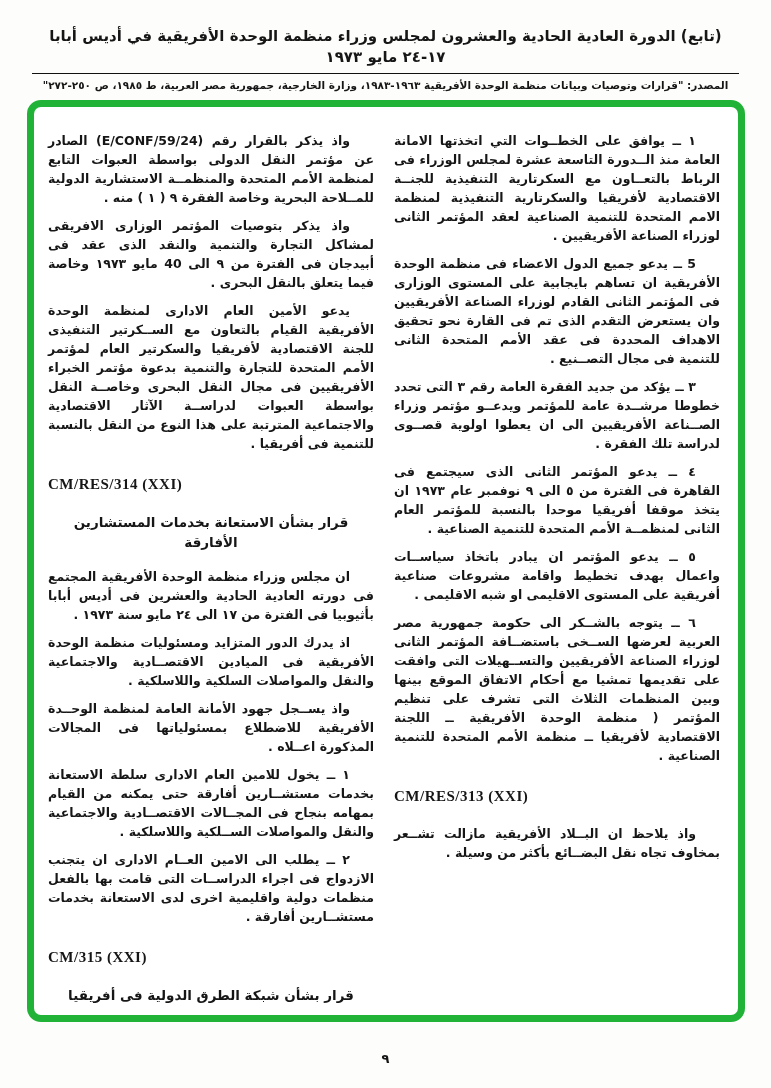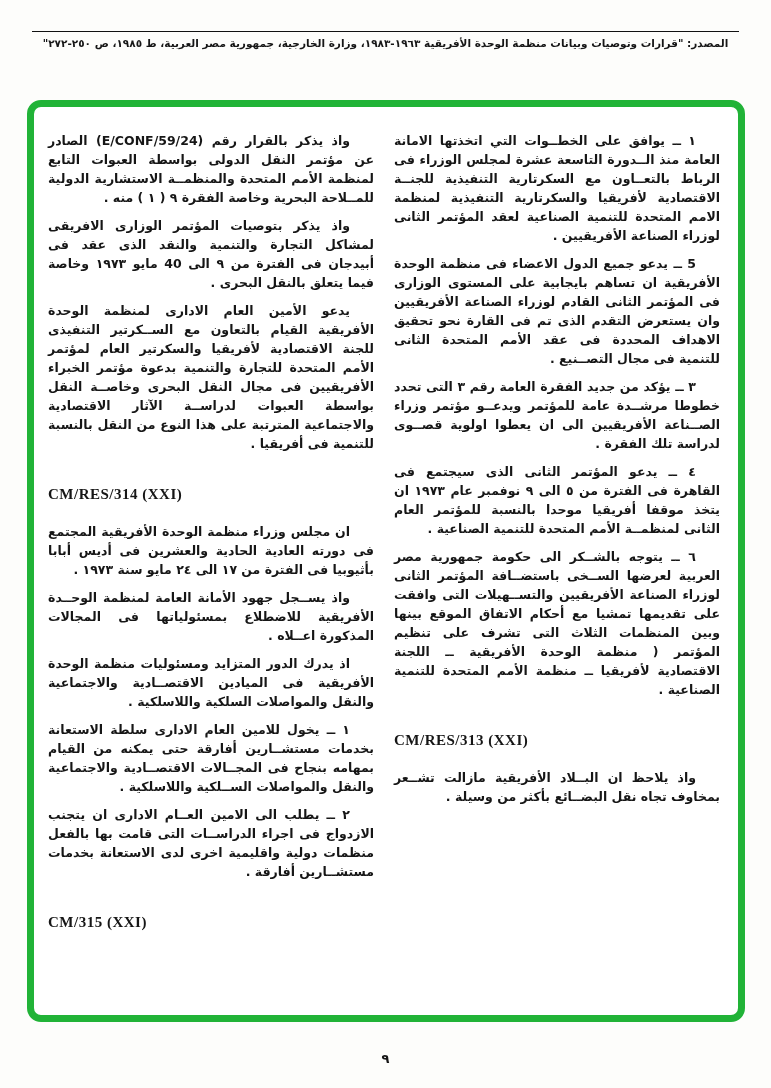--- a/index.html
+++ b/index.html
@@ -39,60 +39,64 @@
     flex:1 1 50%;min-width:0;
     direction:rtl;text-align:justify;
     font-size:12.5px;font-weight:bold;line-height:1.52;
   }
   .block{margin:0 0 9px 0;}
   .block.para{text-indent:24px;}
   .block.ref{
     direction:ltr;text-align:left;text-indent:0;
     font-family:"Liberation Serif","DejaVu Serif",serif;
     font-weight:bold;font-size:15px;letter-spacing:.5px;
-    margin:30px 0 16px 0;
+    margin:20px 0 16px 0;
   }
   .block.title{
     text-align:center;text-indent:0;
     font-size:13.5px;font-weight:bold;
     margin:4px 0 14px 0;
   }
   
   .page-number{
     position:absolute;bottom:22px;left:0;right:0;
     text-align:center;font-size:13px;font-weight:bold;
   }
 </style>
 </head>
 <body>
 
 <div class="header">
+  <div class="header-session">(تابع) الدورة العادية الحادية والعشرون لمجلس وزراء منظمة الوحدة الأفريقية في أديس أبابا ١٧-٢٤ مايو ١٩٧٣</div>
   <hr class="header-divider">
   <div class="header-source">المصدر: "قرارات وتوصيات وبيانات منظمة الوحدة الأفريقية ١٩٦٣-١٩٨٣، وزارة الخارجية، جمهورية مصر العربية، ط ١٩٨٥، ص ٢٥٠-٢٧٢"</div>
 </div>
 
 <div class="frame" style="border-color: rgb(33, 179, 55);">
   <div class="content">
     <div class="col">
         <div class="block para">١ ــ يوافق على الخطــوات التي اتخذتها الامانة العامة منذ الــدورة التاسعة عشرة لمجلس الوزراء فى الرباط بالتعــاون مع السكرتارية التنفيذية للجنــة الاقتصادية لأفريقيا والسكرتارية التنفيذية لمنظمة الامم المتحدة للتنمية الصناعية لعقد المؤتمر الثانى لوزراء الصناعة الأفريقيين .</div>
         <div class="block para">5 ــ يدعو جميع الدول الاعضاء فى منظمة الوحدة الأفريقية ان تساهم بايجابية على المستوى الوزارى فى المؤتمر الثانى القادم لوزراء الصناعة الأفريقيين وان يستعرض التقدم الذى تم فى القارة نحو تحقيق الاهداف المحددة فى عقد الأمم المتحدة الثانى للتنمية فى مجال التصــنيع .</div>
         <div class="block para">٣ ــ يؤكد من جديد الفقرة العامة رقم ٣ التى تحدد خطوطا مرشــدة عامة للمؤتمر ويدعــو مؤتمر وزراء الصــناعة الأفريقيين الى ان يعطوا اولوية قصــوى لدراسة تلك الفقرة .</div>
         <div class="block para">٤ ــ يدعو المؤتمر الثانى الذى سيجتمع فى القاهرة فى الفترة من ٥ الى ٩ نوفمبر عام ١٩٧٣ ان يتخذ موقفا أفريقيا موحدا بالنسبة للمؤتمر العام الثانى لمنظمــة الأمم المتحدة للتنمية الصناعية .</div>
+        <div class="block para">٥ ــ يدعو المؤتمر ان يبادر باتخاذ سياســات واعمال بهدف تخطيط واقامة مشروعات صناعية أفريقية على المستوى الاقليمى او شبه الاقليمى .</div>
         <div class="block para">٦ ــ يتوجه بالشــكر الى حكومة جمهورية مصر العربية لعرضها الســخى باستضــافة المؤتمر الثانى لوزراء الصناعة الأفريقيين والتســهيلات التى وافقت على تقديمها تمشيا مع أحكام الاتفاق الموقع بينها وبين المنظمات الثلاث التى تشرف على تنظيم المؤتمر ( منظمة الوحدة الأفريقية ــ اللجنة الاقتصادية لأفريقيا ــ منظمة الأمم المتحدة للتنمية الصناعية .</div>
         <div class="block ref">CM/RES/313 (XXI)</div>
         <div class="block para">واذ يلاحظ ان البــلاد الأفريقية مازالت تشــعر بمخاوف تجاه نقل البضــائع بأكثر من وسيلة .</div>
       </div>
     <div class="col">
         <div class="block para">واذ يذكر بالقرار رقم (E/CONF/59/24) الصادر عن مؤتمر النقل الدولى بواسطة العبوات التابع لمنظمة الأمم المتحدة والمنظمــة الاستشارية الدولية للمــلاحة البحرية وخاصة الفقرة ٩ ( ١ ) منه .</div>
         <div class="block para">واذ يذكر بتوصيات المؤتمر الوزارى الافريقى لمشاكل التجارة والتنمية والنقد الذى عقد فى أبيدجان فى الفترة من ٩ الى 40 مايو ١٩٧٣ وخاصة فيما يتعلق بالنقل البحرى .</div>
         <div class="block para">يدعو الأمين العام الادارى لمنظمة الوحدة الأفريقية القيام بالتعاون مع الســكرتير التنفيذى للجنة الاقتصادية لأفريقيا والسكرتير العام لمؤتمر الأمم المتحدة للتجارة والتنمية بدعوة مؤتمر الخبراء الأفريقيين فى مجال النقل البحرى وخاصــة النقل بواسطة العبوات لدراســة الآثار الاقتصادية والاجتماعية المترتبة على هذا النوع من النقل بالنسبة للتنمية فى أفريقيا .</div>
         <div class="block ref">CM/RES/314 (XXI)</div>
+        <div class="block title">قرار بشأن الاستعانة بخدمات المستشارين الأفارقة</div>
         <div class="block para">ان مجلس وزراء منظمة الوحدة الأفريقية المجتمع فى دورته العادية الحادية والعشرين فى أديس أبابا بأثيوبيا فى الفترة من ١٧ الى ٢٤ مايو سنة ١٩٧٣ .</div>
+        <div class="block para">اذ يدرك الدور المتزايد ومسئوليات منظمة الوحدة الأفريقية فى الميادين الاقتصــادية والاجتماعية والنقل والمواصلات السلكية واللاسلكية .</div>
         <div class="block para">واذ يســجل جهود الأمانة العامة لمنظمة الوحــدة الأفريقية للاضطلاع بمسئولياتها فى المجالات المذكورة اعــلاه .</div>
-        <div class="block para">اذ يدرك الدور المتزايد ومسئوليات منظمة الوحدة الأفريقية فى الميادين الاقتصــادية والاجتماعية والنقل والمواصلات السلكية واللاسلكية .</div>
         <div class="block para">١ ــ يخول للامين العام الادارى سلطة الاستعانة بخدمات مستشــارين أفارقة حتى يمكنه من القيام بمهامه بنجاح فى المجــالات الاقتصــادية والاجتماعية والنقل والمواصلات الســلكية واللاسلكية .</div>
         <div class="block para">٢ ــ يطلب الى الامين العــام الادارى ان يتجنب الازدواج فى اجراء الدراســات التى قامت بها بالفعل منظمات دولية واقليمية اخرى لدى الاستعانة بخدمات مستشــارين أفارقة .</div>
         <div class="block ref">CM/315 (XXI)</div>
+        <div class="block title">قرار بشأن شبكة الطرق الدولية فى أفريقيا</div>
       </div>
   </div>
 </div>
 
 <div class="page-number">٩</div>
 
 </body></html>

